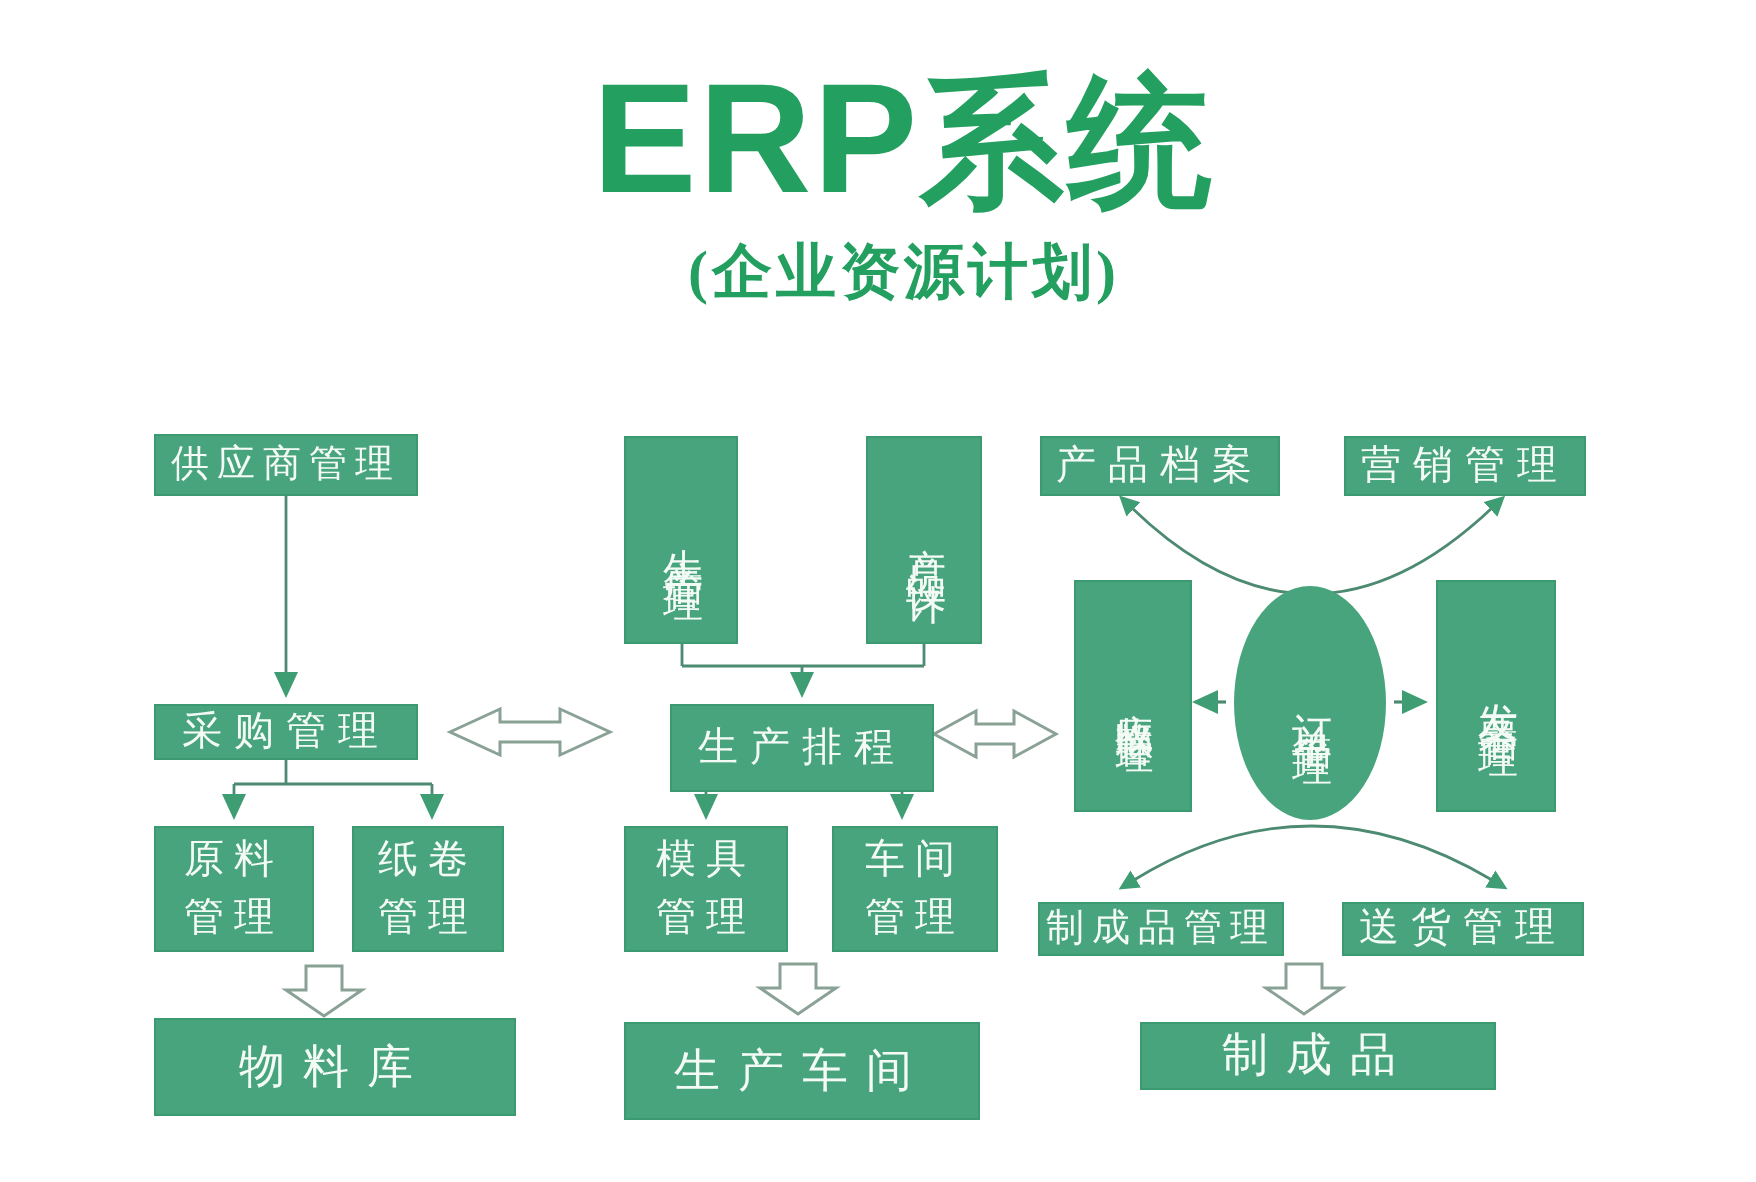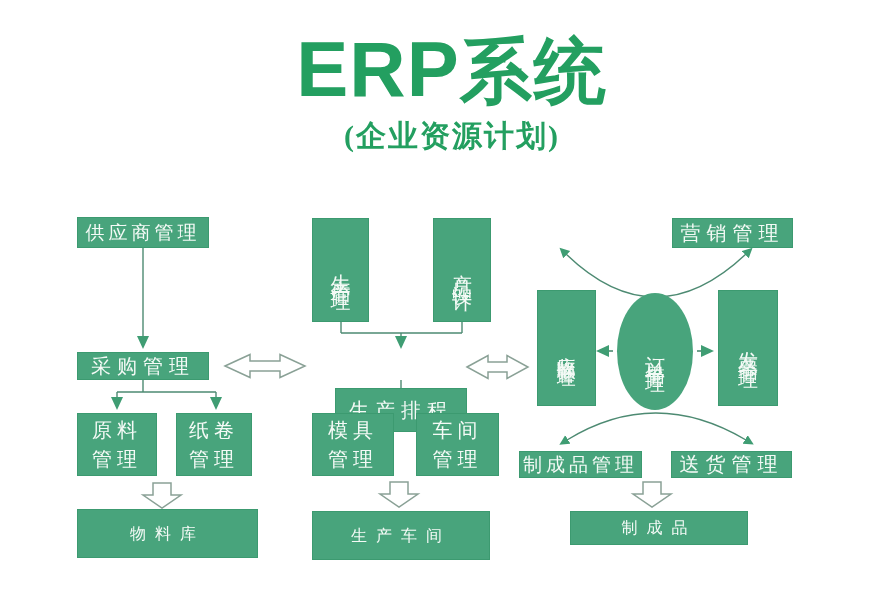--- a/index.html
+++ b/index.html
@@ -24,21 +24,21 @@
     color:#239f60;font-size:30px;font-weight:600;letter-spacing:2px;
   }
   .box{
     position:absolute;background:#48a47c;border:1px solid #3c9a70;
     color:#f4faf6;display:flex;align-items:center;justify-content:center;
     text-align:center;box-sizing:border-box;line-height:1.45;
   }
   .fs20{font-size:20px;letter-spacing:6px;}
   .fs19{font-size:19px;letter-spacing:4px;}
   .two-line{font-size:20px;letter-spacing:5px;word-break:break-all;padding:0 8px;text-align:center;}
-  .rounded{border-radius:0;font-size:16px;letter-spacing:9px;}
+  .rounded{border-radius:0;font-size:23px;letter-spacing:9px;}
   .vtext{writing-mode:vertical-rl;}
   .v4{font-size:20px;letter-spacing:6px;}
   .v5{font-size:19px;letter-spacing:3px;}
   .ellipse{border-radius:50%;border:none;}
   svg.wires{position:absolute;left:0;top:0;width:878px;height:591px;}
 </style>
 </head>
 <body>
 
 <div class="stage">
@@ -119,25 +119,26 @@
   <div class="subtitle">(企业资源计划)</div>
 
   <div class="box fs19" style="left:77px;top:217px;width:132px;height:31px;">供应商管理</div>
   <div class="box fs20" style="left:77px;top:352px;width:132px;height:28px;">采购管理</div>
   <div class="box two-line" style="left:77px;top:413px;width:80px;height:63px;">原料管理</div>
   <div class="box two-line" style="left:176px;top:413px;width:76px;height:63px;">纸卷管理</div>
   <div class="box rounded" style="left:77px;top:509px;width:181px;height:49px;">物料库</div>
 
   <div class="box vtext v4" style="left:312px;top:218px;width:57px;height:104px;">生产管理</div>
   <div class="box vtext v4" style="left:433px;top:218px;width:58px;height:104px;">产品设计</div>
-  <div class="box fs20" style="left:335px;top:352px;width:132px;height:44px;margin-top:36px;">生产排程</div>
+  <div class="box fs20" style="left:335px;top:352px;width:132px;height:44px;">生产排程</div>
   <div class="box two-line" style="left:312px;top:413px;width:82px;height:63px;">模具管理</div>
   <div class="box two-line" style="left:416px;top:413px;width:83px;height:63px;">车间管理</div>
   <div class="box rounded" style="left:312px;top:511px;width:178px;height:49px;">生产车间</div>
 
+  <div class="box fs20" style="left:520px;top:218px;width:120px;height:30px;">产品档案</div>
   <div class="box fs20" style="left:672px;top:218px;width:121px;height:30px;">营销管理</div>
   <div class="box vtext v5" style="left:537px;top:290px;width:59px;height:116px;">应收款管理</div>
   <div class="box ellipse vtext v4" style="left:617px;top:293px;width:76px;height:117px;">订单管理</div>
   <div class="box vtext v4" style="left:718px;top:290px;width:60px;height:116px;">发票管理</div>
   <div class="box fs19" style="left:519px;top:451px;width:123px;height:27px;">制成品管理</div>
   <div class="box fs20" style="left:671px;top:451px;width:121px;height:27px;">送货管理</div>
   <div class="box rounded" style="left:570px;top:511px;width:178px;height:34px;">制成品</div>
 
 </div>
 

